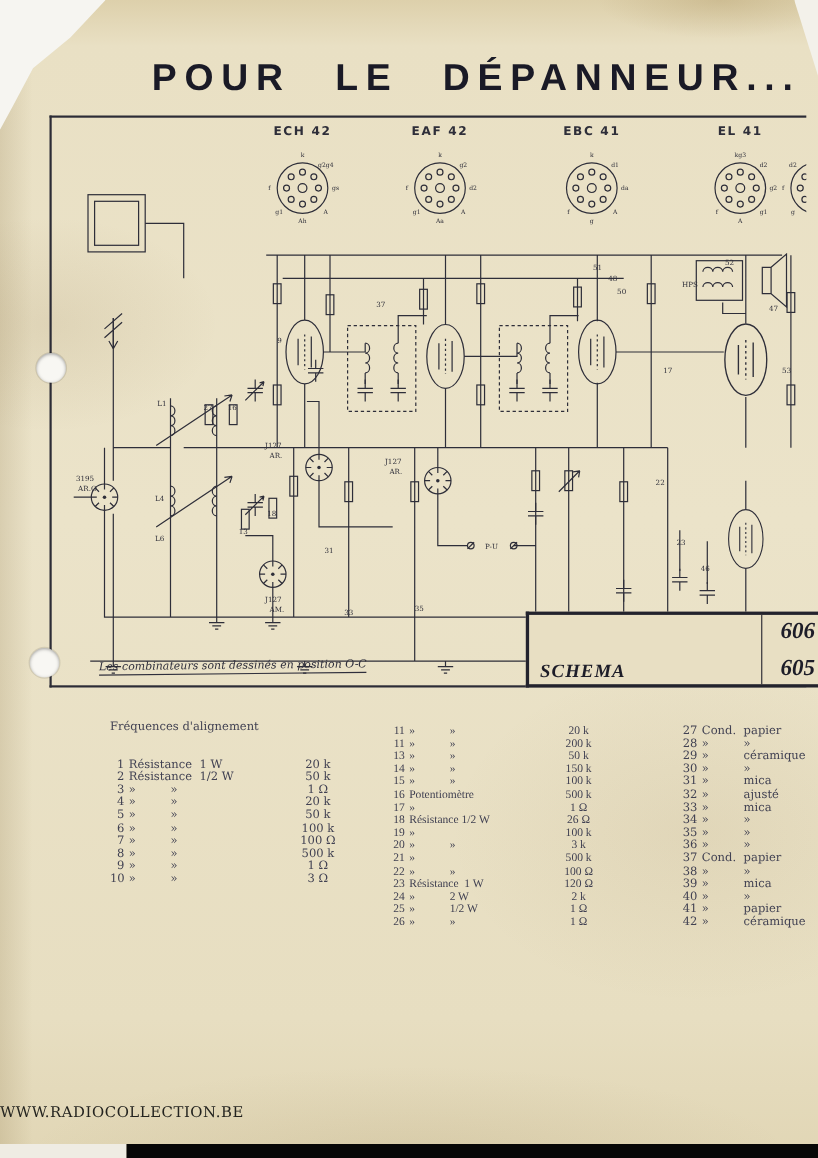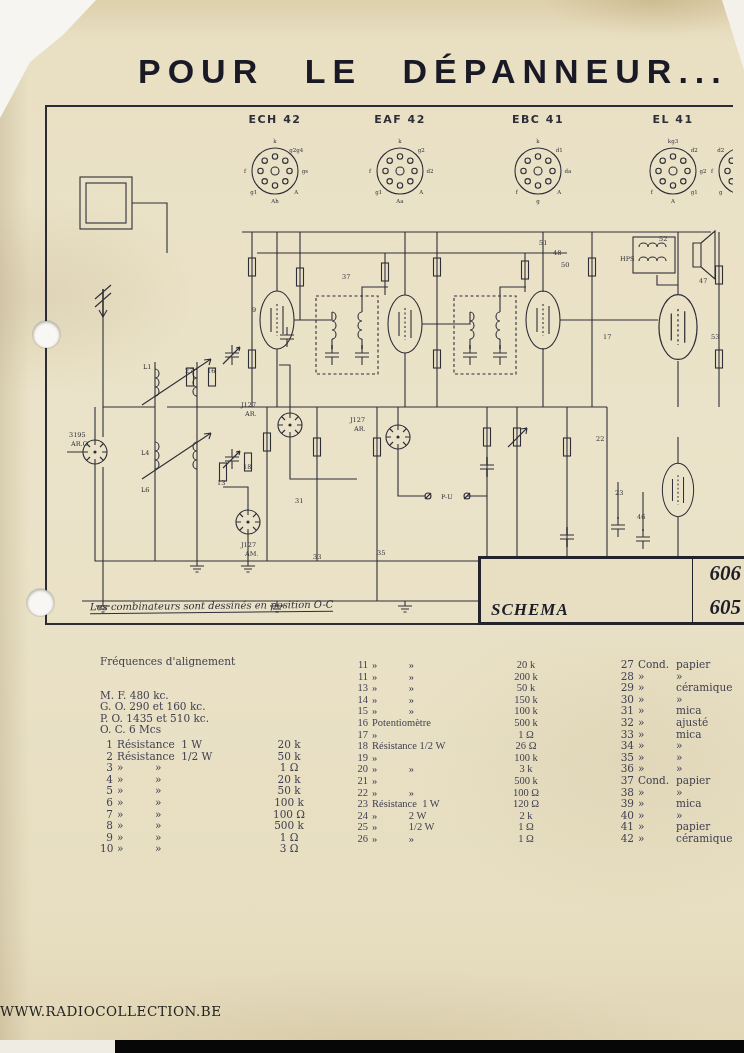--- a/index.html
+++ b/index.html
@@ -342,26 +342,20 @@
     <div class="novak-schema">SCHEMA</div>
     <div class="novak-divider"></div>
     <div class="novak-num-top">606</div>
     <div class="novak-num-bottom">605</div>
   </div>
 
   <div class="schem-note">Les combinateurs sont dessinés en position O-C</div>
 
   <div class="parts-col col1">
     <div class="plist-header">Fréquences d'alignement</div>
-    <div>
-        <div class="freq-line">M. F.  480 kc.</div>
-        <div class="freq-line">G. O.  290 et 160 kc.</div>
-        <div class="freq-line">P. O.  1435 et 510 kc.</div>
-        <div class="freq-line">O. C.  6 Mcs</div>
-      </div>
     <div class="rows">
         <div class="prow">
           <span class="pnum">1</span>
           <span class="pdes">Résistance  1 W</span>
           <span class="pval">20 k</span>
         </div>
         <div class="prow">
           <span class="pnum">2</span>
           <span class="pdes">Résistance  1/2 W</span>
           <span class="pval">50 k</span>

